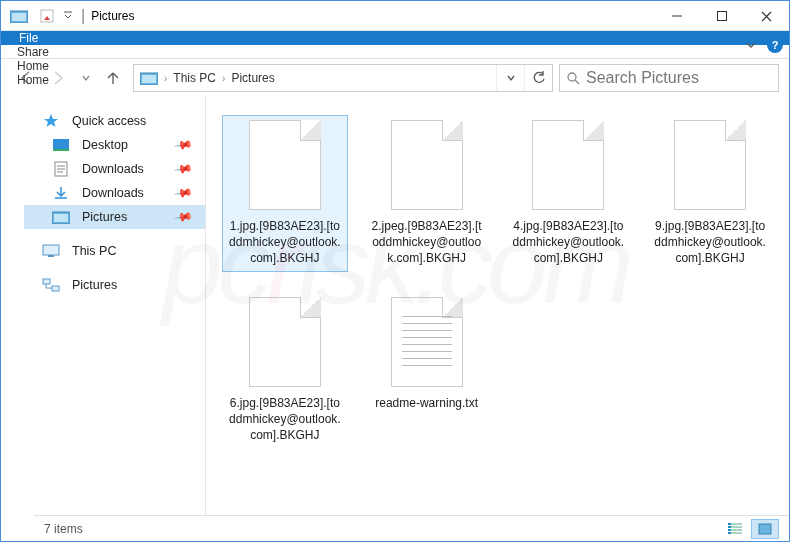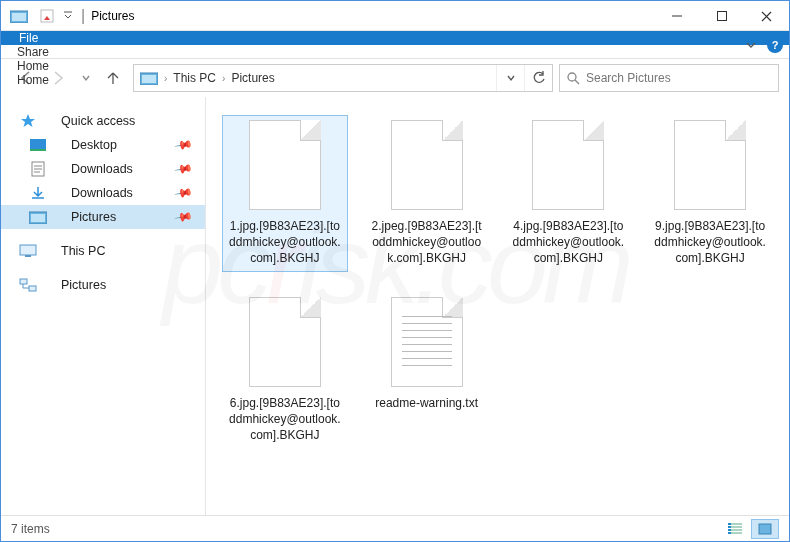--- a/index.html
+++ b/index.html
@@ -22,42 +22,42 @@
 .help-icon { width:16px; height:16px; border-radius:50%; background:#1979ca; color:#fff; font-size:11px; display:flex; align-items:center; justify-content:center; font-weight:bold; }
 
 
 .navbar { height: 38px; display: flex; align-items: center; padding: 4px 10px; gap: 6px; }
 .nav-arrows { display: flex; align-items: center; gap: 14px; padding: 0 6px; color: #bbb; }
 .nav-arrows .enabled { color: #555; }
 .addr { flex: 1; height: 28px; border: 1px solid #ccc; display: flex; align-items: center; padding: 0 6px; font-size: 12px; color: #333; gap: 6px; position: relative; }
 .addr .crumb-sep { color: #888; font-size: 10px; }
 .addr .addr-end { position: absolute; right: 0; top: 0; height: 100%; display: flex; align-items: center; }
 .addr .addr-btn { width: 28px; height: 100%; display: flex; align-items: center; justify-content: center; color: #555; border-left: 1px solid #eee; }
-.search { width: 220px; height: 28px; border: 1px solid #ccc; display: flex; align-items: center; padding: 0 6px; font-size: 12px; color: #777; gap: 6px; }
+.search { width: 220px; height: 28px; border: 1px solid #ccc; display: flex; align-items: center; padding: 0 6px; font-size: 16px; color: #777; gap: 6px; }
 
 
 .main { display: flex; height: calc(100% - 30px - 28px - 38px - 26px); }
 .sidebar { width: 205px; border-right: 1px solid #e5e5e5; padding-top: 12px; font-size: 12.5px; color: #222; }
 .side-group { margin-bottom: 10px; }
-.side-item { display: flex; align-items: center; height: 24px; padding-left: 28px; gap: 24px; position: relative; }
+.side-item { display: flex; align-items: center; height: 24px; padding-left: 28px; gap: 12px; position: relative; margin-left: 23px; }
 .side-item.top { padding-left: 18px; }
 .side-item.selected { background: #cde6f7; }
 .side-item .pin { position: absolute; right: 14px; color: #7a7a7a; font-size: 12px; transform: rotate(35deg); }
 .side-item .side-icon { width: 18px; height: 18px; display: flex; align-items: center; justify-content: center; }
 .content { flex: 1; padding: 18px 16px; overflow: auto; }
 .files-grid { display: grid; grid-template-columns: repeat(4, 1fr); gap: 20px 16px; }
 .file-item { display: flex; flex-direction: column; align-items: center; text-align: center; font-size: 12px; color: #222; padding: 4px; border: 1px solid transparent; }
 .file-item.selected { border: 1px solid #8ec3ee; background: #e5f3ff; }
 .file-icon { width: 72px; height: 90px; background: #fff; border: 1px solid #ccc; position: relative; margin-bottom: 8px; }
 .file-icon::before { content: ""; position: absolute; top: -1px; right: -1px; width: 20px; height: 20px; background: linear-gradient(135deg, #fff 0 50%, #e6e6e6 50% 100%); border-left: 1px solid #ccc; border-bottom: 1px solid #ccc; }
 .file-icon.text::after { content: ""; position: absolute; left: 10px; right: 10px; top: 18px; bottom: 14px; background: repeating-linear-gradient(to bottom, #bbb 0 1px, transparent 1px 7px); }
 .file-label { max-width: 128px; line-height: 1.35; word-break: break-all; }
 
 
-.statusbar { height: 26px; border-top: 1px solid #e1e1e1; display: flex; align-items: center; padding: 0 10px; font-size: 12px; color: #555; justify-content: space-between; }
+.statusbar { height: 26px; border-top: 1px solid #e1e1e1; display: flex; align-items: center; padding: 0 10px; font-size: 12px; color: #555; justify-content: space-between; margin-left: 33px; }
 .view-toggles { display: flex; gap: 2px; }
 .view-toggle { width: 28px; height: 20px; display: flex; align-items: center; justify-content: center; border: 1px solid transparent; }
 .view-toggle.active { background: #cde6f7; border: 1px solid #8ec3ee; }
 
 
 svg { display: block; }
 
 
 .watermark { position: absolute; top: 50%; left: 50%; transform: translate(-50%, -55%); font-size: 110px; font-weight: 300; color: rgba(0,0,0,0.035); letter-spacing: -6px; pointer-events: none; font-style: italic; }
 .watermark .r { color: rgba(200,0,0,0.04); }

